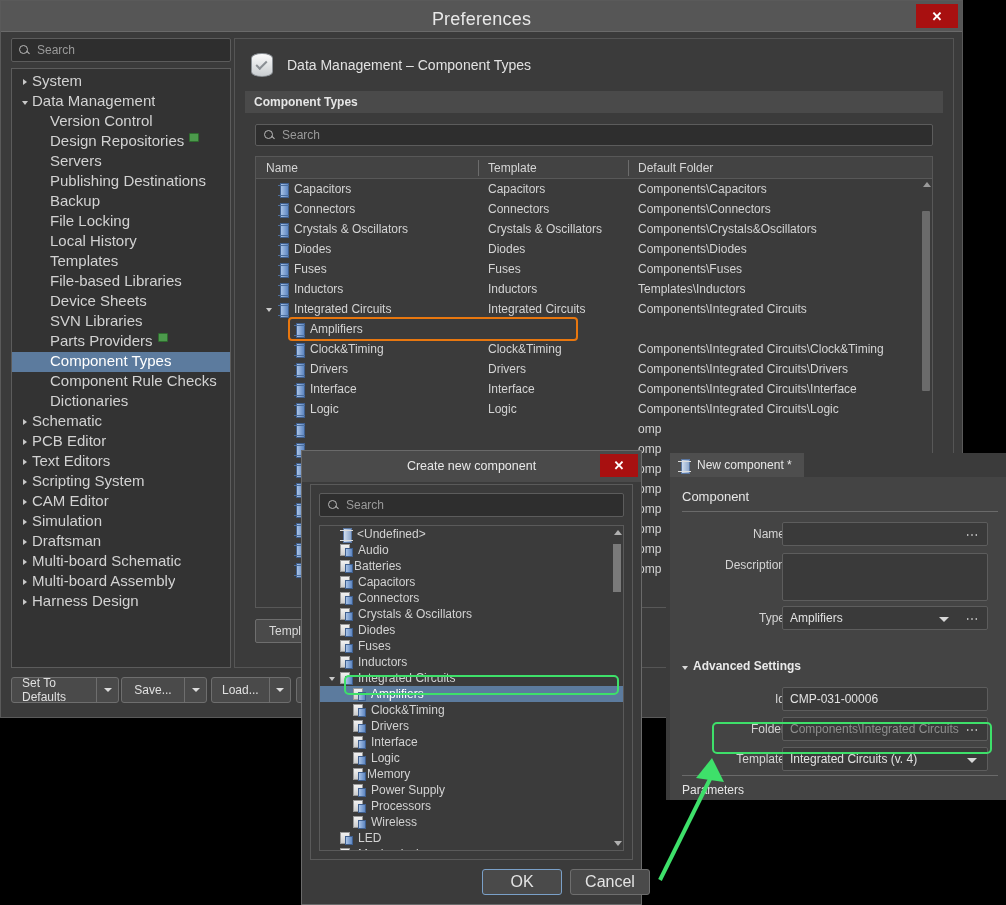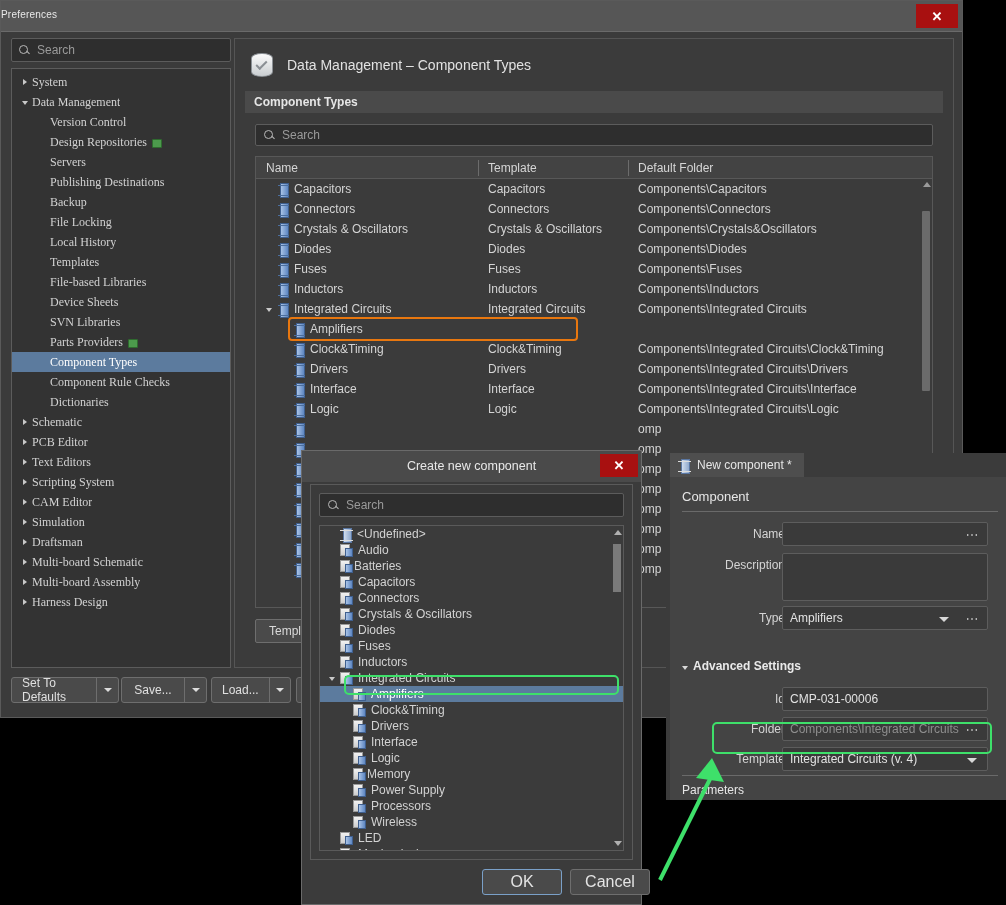--- a/index.html
+++ b/index.html
@@ -18,22 +18,22 @@
     position: absolute; left: 0; top: 0; width: 963px; height: 718px;
     background: #3b3b3b;
     border: 1px solid #5a5a5a;
   }
   #prefs-titlebar {
     position: absolute; left: 0; top: 0; width: 100%; height: 31px;
     background: #565656;
     border-bottom: 1px solid #6a6a6a;
   }
   #prefs-title {
-    position: absolute; left: 0; right: 0; top: 8px; text-align: left;
-    color: #e8e8e8; font-size: 10px; letter-spacing: .2px;
+    position: absolute; left: 0; right: 0; top: 8px; text-align: center;
+    color: #e8e8e8; font-size: 18px; letter-spacing: .2px;
   }
   #prefs-close {
     position: absolute; right: 4px; top: 3px; width: 42px; height: 24px;
     background: #a81010; color: #fff;
     display: flex; align-items: center; justify-content: center;
     font-size: 13px; font-weight: bold; cursor: pointer;
   }
 
   
   #prefs-body { position: absolute; left: 0; top: 31px; right: 0; bottom: 0; }
@@ -54,23 +54,23 @@
     content:""; position:absolute; left:6.5px; top:7px; width:4px; height:1.3px;
     background:#b8b8b8; transform: rotate(45deg);
   }
   #sidebar-search-text { color:#9a9a9a; font-size:12px; margin-left:7px; }
   #sidebar-tree {
     position: absolute; left: 0; top: 30px; width: 220px; height: 600px;
     background: #333333; border: 1px solid #5c5c5c;
     overflow: hidden; padding-top: 3px;
   }
   .tree-item {
-    height: 20px; display: flex; align-items: center;
-    color: #d2d2d2; font-size: 12px; white-space: nowrap;
-    padding-right: 4px; cursor: default; font-family: Liberation Serif, serif;
+    height: 20px; display: flex; 
+    color: #d2d2d2; font-size: 15px; white-space: nowrap;
+    padding-right: 4px; cursor: default;
   }
   .tree-item.sel { background: #5c7b9e; color: #ffffff; }
   .tw {
     width: 14px; flex: 0 0 14px; display:flex; align-items:center; justify-content:center;
   }
   .tw.collapsed::before {
     content:""; width:0;height:0;border-left:4px solid #c9c9c9;
     border-top:3.5px solid transparent; border-bottom:3.5px solid transparent;
   }
   .tw.expanded::before {
@@ -483,21 +483,21 @@
                 </span>
                 <span class="cell-tpl">Fuses</span>
                 <span class="cell-fld">Components\Fuses</span>
               </div>
               <div class="ct-row">
                 <span class="cell-name" style="left: 22px;">
                   <span class="chip-ico"></span>
                   <span style="margin-left: 5px;">Inductors</span>
                 </span>
                 <span class="cell-tpl">Inductors</span>
-                <span class="cell-fld">Components\Inductors</span>
+                <span class="cell-fld">Templates\Inductors</span>
               </div>
               <div class="ct-row">
                 <span class="cell-name" style="left: 22px;">
                   <span class="chip-ico"></span>
                   <span style="margin-left: 5px;">Integrated Circuits</span>
                 </span>
                 <span class="tw expanded" style="position: absolute; left: 6px;"></span>
                 <span class="cell-tpl">Integrated Circuits</span>
                 <span class="cell-fld">Components\Integrated Circuits</span>
               </div>

